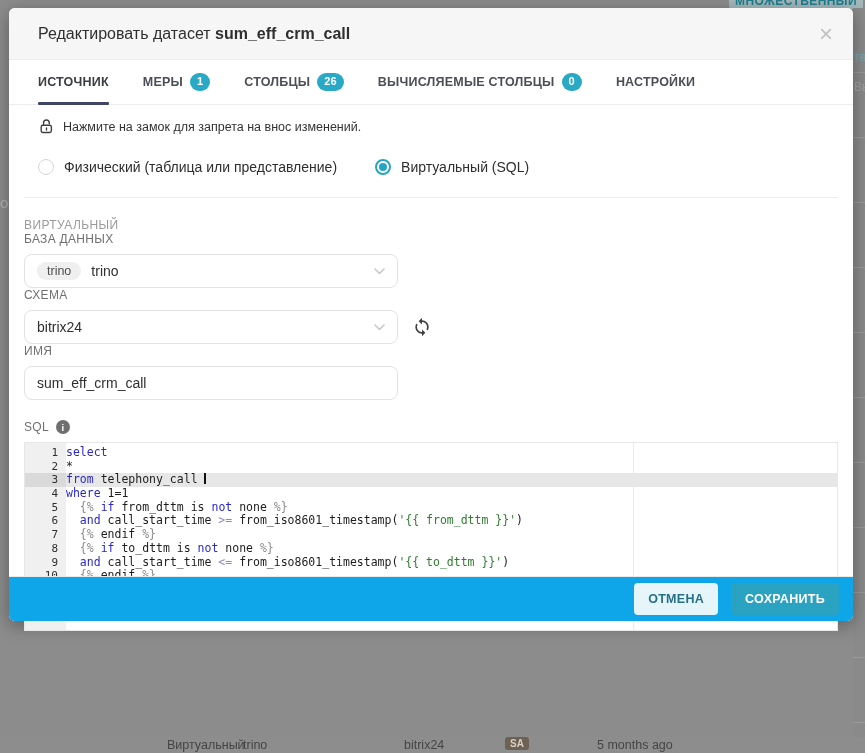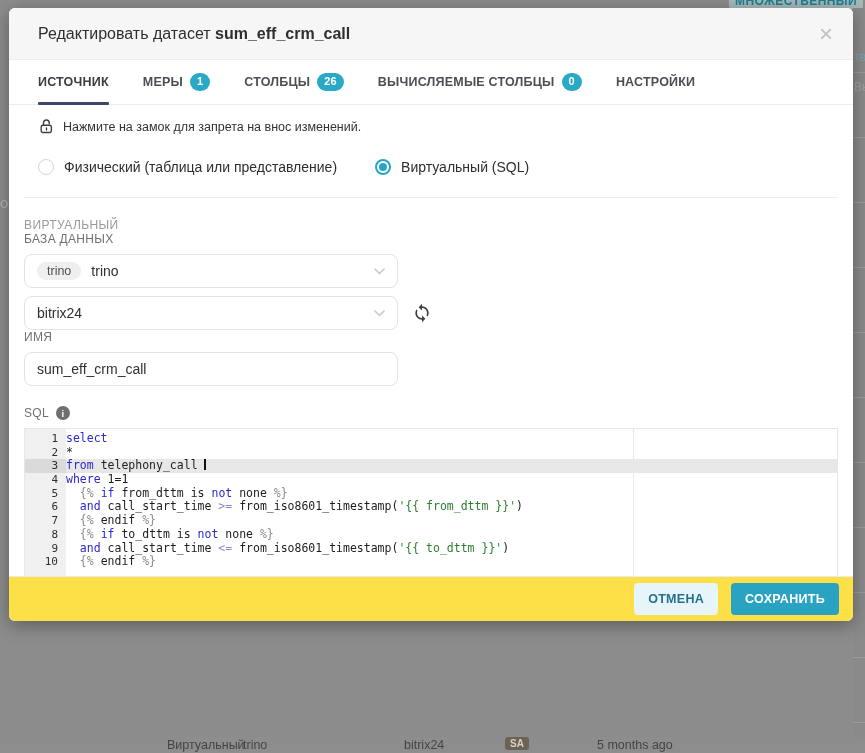--- a/index.html
+++ b/index.html
@@ -89,21 +89,21 @@
   .pml{position:absolute;left:567px;top:0;bottom:0;width:1px;background:#eaeaea;}
   .tk-kw{color:var(--code-keyword,#2929cc);}
   .tk-j{color:var(--code-jinja,#8c8c8c);}
   .tk-op{color:var(--code-operator,#8a8ac8);}
   .tk-str{color:var(--code-string,#2f7d31);}
   .tk-pl{color:#1d1d1d;}
   .tk-cursor{display:inline-block;width:2px;height:11px;background:#111;vertical-align:-1px;}
 
   .m-footer{position:absolute;left:0;right:0;bottom:0;height:45px;border-top:1px solid #ebebeb;
     display:flex;justify-content:flex-end;align-items:center;gap:13px;padding-right:14px;
-    background:#fde047;border-radius:0 0 6px 6px;box-sizing:border-box;}
+    background:#0ea5e9;border-radius:0 0 6px 6px;box-sizing:border-box;}
   .btn{border:none;border-radius:4px;font-size:12.5px;font-weight:700;letter-spacing:.3px;
     padding:9px 14px;cursor:pointer;font-family:inherit;}
   .btn.cancel{background:var(--cancel-button-bg,#e6f5f9);color:var(--cancel-button-text,#27708a);}
   .btn.save{background:var(--save-button,#2aa2c2);color:#fff;}
 </style>
 </head>
 <body>
 
 <div class="stage">
 
@@ -180,20 +180,21 @@
 
       <div class="field-label">БАЗА ДАННЫХ</div>
       <div class="select">
         <span class="pill">trino</span>
         <span class="sel-value">trino</span>
         <svg class="chev" width="11" height="7" viewBox="0 0 11 7">
           <path d="M1 1 L5.5 5.5 L10 1" fill="none" stroke="#c9c9c9" stroke-width="1.6" stroke-linecap="round" stroke-linejoin="round"></path>
         </svg>
       </div>
 
+      <div class="field-label">СХЕМА</div>
       <div class="schema-row">
         <div class="select">
           <span class="sel-value">bitrix24</span>
           <svg class="chev" width="11" height="7" viewBox="0 0 11 7">
             <path d="M1 1 L5.5 5.5 L10 1" fill="none" stroke="#c9c9c9" stroke-width="1.6" stroke-linecap="round" stroke-linejoin="round"></path>
           </svg>
         </div>
         <button class="refresh-btn">
           <svg width="20" height="20" viewBox="0 0 24 24" fill="#3f3f3f">
             <path d="M12 4V1L8 5l4 4V6c3.31 0 6 2.69 6 6 0 1.01-.25 1.97-.7 2.8l1.46 1.46C19.54 15.03 20 13.57 20 12c0-4.42-3.58-8-8-8zm0 14c-3.31 0-6-2.69-6-6 0-1.01.25-1.97.7-2.8L5.24 7.74C4.46 8.97 4 10.43 4 12c0 4.42 3.58 8 8 8v3l4-4-4-4v3z"></path>

